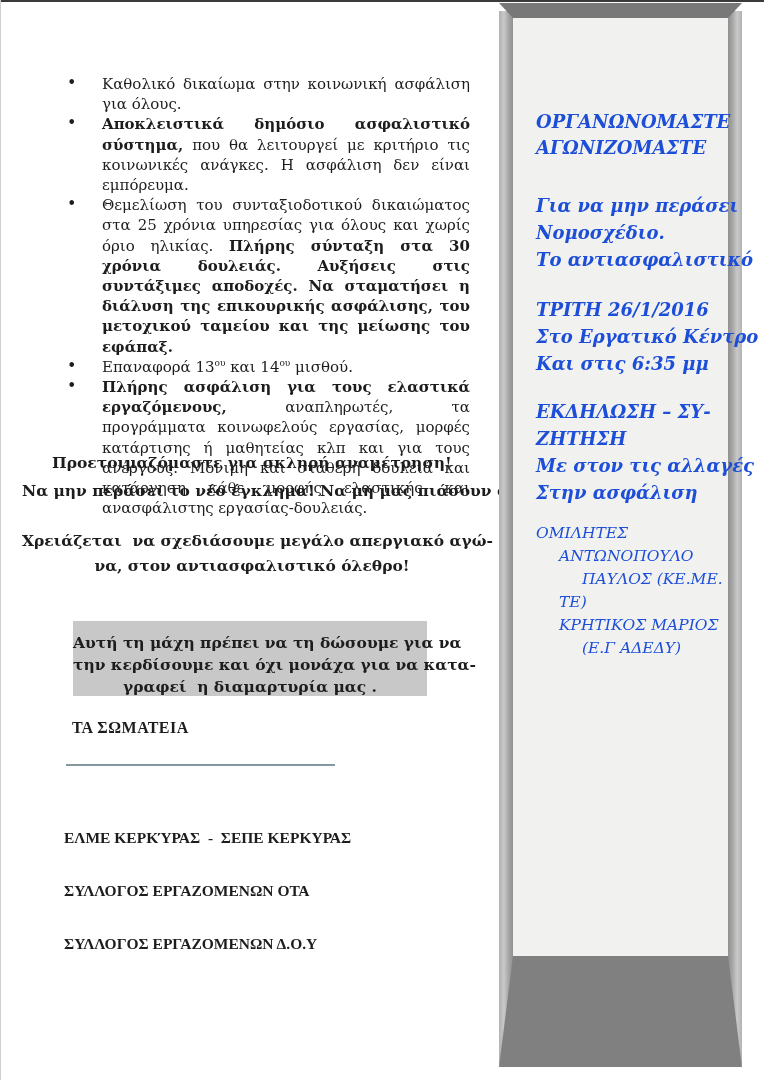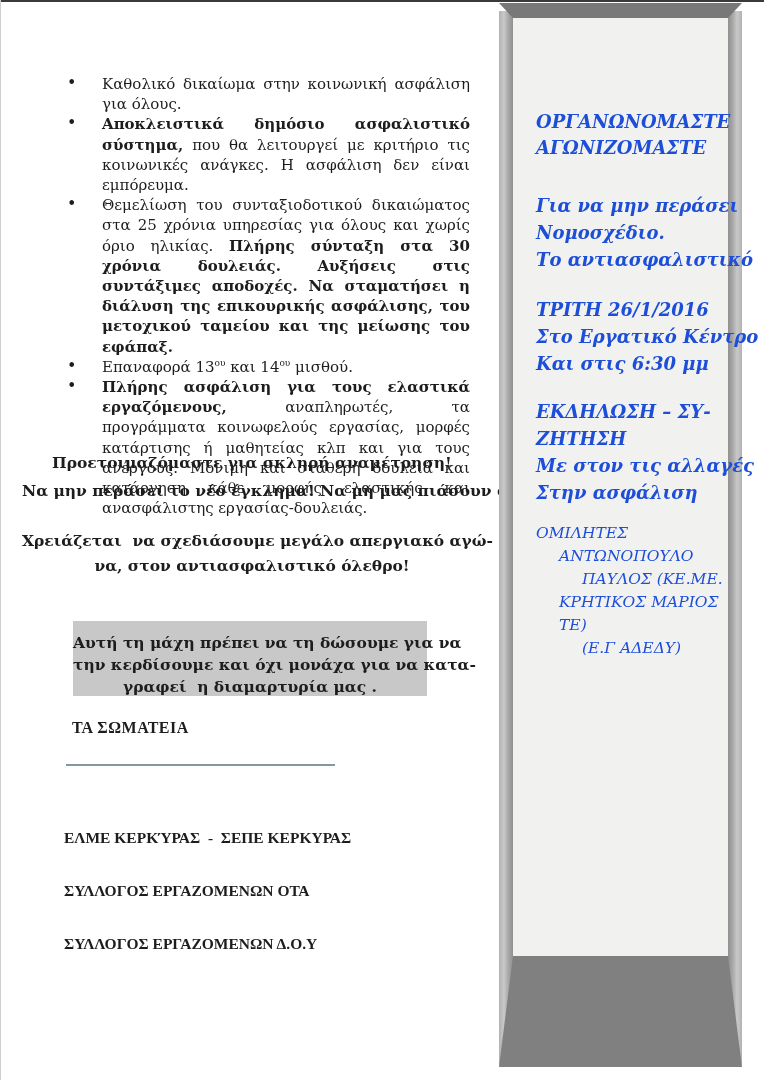--- a/index.html
+++ b/index.html
@@ -119,32 +119,32 @@
         <div class="ln">ΑΓΩΝΙΖΟΜΑΣΤΕ</div>
       </div>
     <div class="panel-sub">
         <div class="ln">Για να μην περάσει</div>
         <div class="ln">Νομοσχέδιο.</div>
         <div class="ln">Το αντιασφαλιστικό</div>
       </div>
     <div class="panel-date">
         <div class="ln">ΤΡΙΤΗ 26/1/2016</div>
         <div class="ln">Στο Εργατικό Κέντρο</div>
-        <div class="ln">Και στις 6:30 μμ</div>
+        <div class="ln">Και στις 6:35 μμ</div>
       </div>
     <div class="panel-event">
         <div class="ln">ΕΚΔΗΛΩΣΗ – ΣΥ-</div>
         <div class="ln">ΖΗΤΗΣΗ</div>
         <div class="ln">Με στον τις αλλαγές</div>
         <div class="ln">Στην ασφάλιση</div>
       </div>
     <div class="panel-speakers">
       <div class="spk-row">ΟΜΙΛΗΤΕΣ</div>
       <div id="speaker-rows">
           <div class="spk-row" style="padding-left: 23px;">ΑΝΤΩΝΟΠΟΥΛΟ</div>
           <div class="spk-row" style="padding-left: 46px;">ΠΑΥΛΟΣ (ΚΕ.ΜΕ.</div>
+          <div class="spk-row" style="padding-left: 23px;">ΤΕ)</div>
           <div class="spk-row" style="padding-left: 23px;">ΚΡΗΤΙΚΟΣ ΜΑΡΙΟΣ</div>
-          <div class="spk-row" style="padding-left: 23px;">ΤΕ)</div>
           <div class="spk-row" style="padding-left: 46px;">(Ε.Γ ΑΔΕΔΥ)</div>
         </div>
     </div>
   </div>
 </div>
 
 </body></html>

